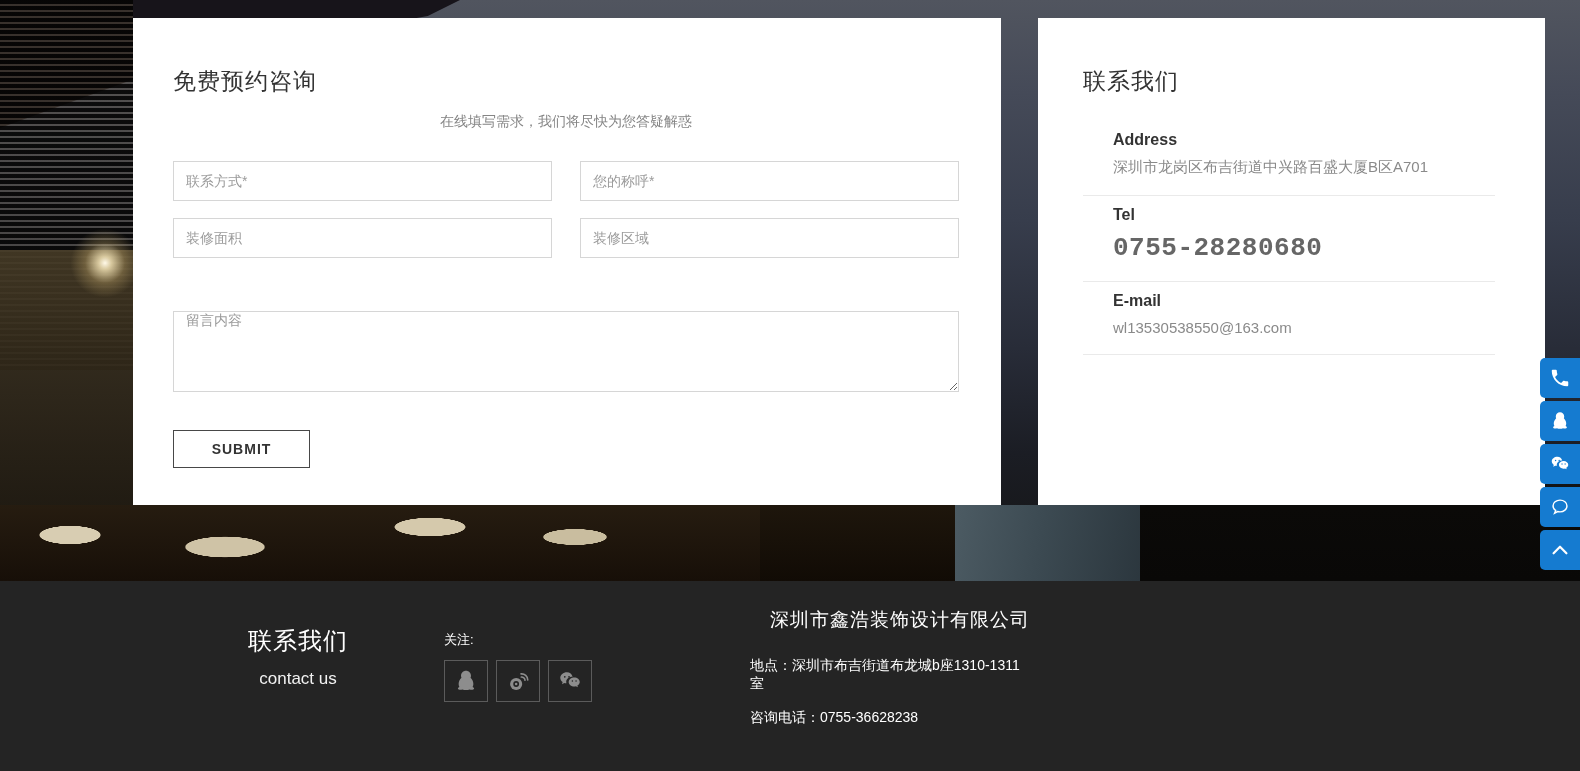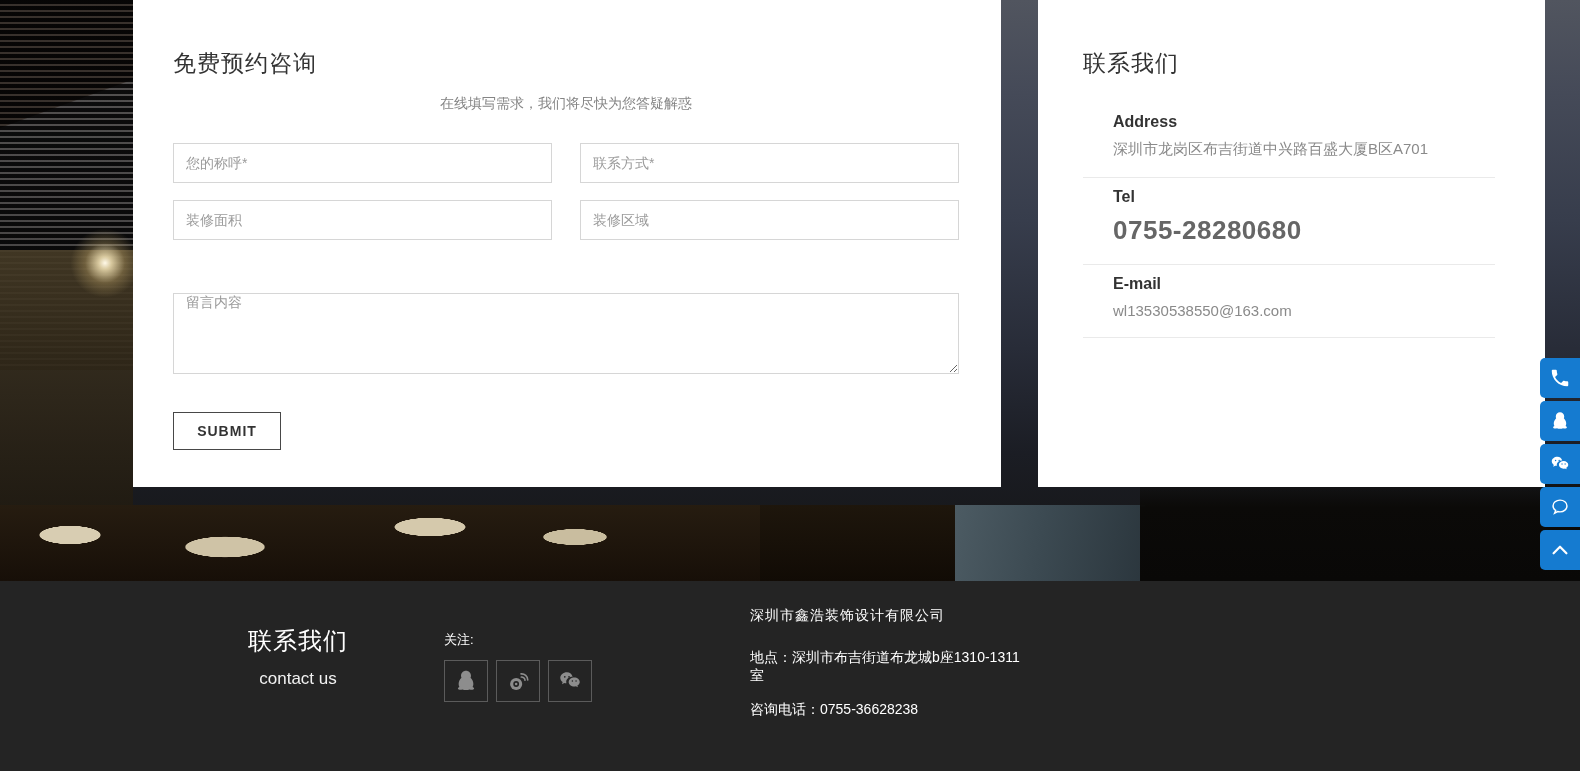--- a/index.html
+++ b/index.html
@@ -26,41 +26,41 @@
         radial-gradient(ellipse 58px 15px at 430px 22px,#d5c9ac 0 60%,transparent 62%),
         radial-gradient(ellipse 52px 13px at 575px 32px,#c9bd9f 0 60%,transparent 62%),
         linear-gradient(180deg,#261c10,#170f08); }
   .bg-deck { left:760px; top:505px; width:200px; height:76px; background:linear-gradient(180deg,#1e160c,#110b05); }
   .bg-pool { left:955px; top:505px; width:190px; height:76px;
              background:linear-gradient(100deg,#4c5b63 0%,#3c4a52 45%,#2b363d 100%); }
   .bg-trees { left:1140px; top:468px; width:440px; height:113px;
               background:linear-gradient(180deg,rgba(10,10,8,0) 0%,#0b0a08 35%,#090807 100%); }
 
   
-  .card { position:absolute; top:0; background:#fff; }
+  .card { position:absolute; top:18px; background:#fff; }
   .form-card { left:133px; width:868px; height:487px; padding:48px 42px 0 40px; }
   .contact-card { left:1038px; width:507px; height:487px; padding:48px 50px 0 45px; }
   .card h2 { margin:0; font-size:23px; font-weight:400; color:#333; letter-spacing:1px; }
   .form-sub { margin:16px 0 0; font-size:14px; color:#858585;text-align:center; }
 
   .form-grid { margin-top:30px; display:grid; grid-template-columns:1fr 1fr; gap:17px 28px; }
   .form-grid input, .form-grid textarea {
       width:100%; border:1px solid #d6d6d6; background:#fff; color:#333;
       font-family:inherit; font-size:14px; outline:none; }
   .form-grid input { height:40px; padding:0 12px; }
   .form-grid textarea { grid-column:1 / 3; height:81px; padding:0 12px; resize:both;margin-top:36px; }
   .form-grid ::placeholder { color:#9b9b9b; opacity:1; }
-  .submit-btn { margin-top:38px; width:108px; height:38px; background:#fff; border:1px solid #474747;
+  .submit-btn { margin-top:38px; width:137px; height:38px; background:#fff; border:1px solid #474747;
                 font-family:inherit; font-size:14px; font-weight:bold; color:#333; letter-spacing:1px; cursor:pointer; }
 
   .contact-items { list-style:none; margin:34px 0 0; padding:0; }
   .contact-item { border-bottom:1px solid #eaeaea; padding:0 0 18px 30px; margin-bottom:10px; }
   .contact-item .c-label { font-size:16px; font-weight:bold; color:#333; margin-bottom:9px; }
   .contact-item .c-value { font-size:15px; color:#8a8a8a; }
-  .contact-item.tel .c-value { font-size:26px; font-weight:bold; color:#666; letter-spacing:.5px; }
+  .contact-item.tel .c-value { font-size:26px; font-weight:bold; color:#666; letter-spacing:.5px;font-family:Liberation Mono, monospace; }
 
   
   .float-bar { position:absolute; right:0; top:358px; width:40px; display:flex; flex-direction:column; gap:3px; z-index:5; }
   .float-btn { width:40px; height:40px; background:#157bd0; border:none; padding:0; cursor:pointer;
                border-radius:5px 0 0 5px; display:flex; align-items:center; justify-content:center; }
   .float-btn svg { width:22px; height:22px; }
   .eye-blue { fill:#157bd0; }
 
   
   .footer { position:absolute; left:0; top:581px; width:1580px; height:190px; background:#242424; color:#fff; }
@@ -68,21 +68,21 @@
   .f-contact .zh { font-size:24px; letter-spacing:1px; }
   .f-contact .en { font-size:17px; margin-top:12px; color:#f2f2f2; }
   .f-follow { position:absolute; left:444px; top:50px; }
   .f-follow .follow-label { font-size:13px; }
   .social-row { display:flex; gap:8px; margin-top:11px; }
   .social-box { width:44px; height:42px; border:1px solid #5b5b5b; display:flex; align-items:center; justify-content:center; cursor:pointer; background:transparent; padding:0; }
   .social-box svg { width:26px; height:26px; }
   .gray-fill { fill:#8d8d8d; }
   .eye-dark { fill:#242424; }
   .f-center { position:absolute; left:750px; top:26px; width:280px; }
-  .company { font-size:14px; text-align:left; margin:0 0 24px; letter-spacing:1px; }
+  .company { font-size:19px; text-align:right; margin:0 0 24px; letter-spacing:1px; }
   .info-line { font-size:14px; margin-bottom:16px; }
   .f-right { position:absolute; left:1115px; top:68px; }
 </style>
 </head>
 <body>
 
 <div class="page">
 
   <div class="hero">
     <div class="bg bg-base"></div>
@@ -92,22 +92,22 @@
     <div class="bg bg-flare"></div>
     <div class="bg bg-furniture"></div>
     <div class="bg bg-deck"></div>
     <div class="bg bg-pool"></div>
     <div class="bg bg-trees"></div>
 
     <div class="card form-card">
       <h2>免费预约咨询</h2>
       <p class="form-sub">在线填写需求，我们将尽快为您答疑解惑</p>
       <div class="form-grid">
+        <input type="text" placeholder="联系方式*" style="">
         <input type="text" placeholder="您的称呼*" style="">
-        <input type="text" placeholder="联系方式*" style="">
         <input type="text" placeholder="装修面积" style="">
         <input type="text" placeholder="装修区域" style="">
         <textarea placeholder="留言内容" style=""></textarea>
       </div>
       <button class="submit-btn">SUBMIT</button>
     </div>
 
     <div class="card contact-card">
       <h2>联系我们</h2>
       <ul class="contact-items">

